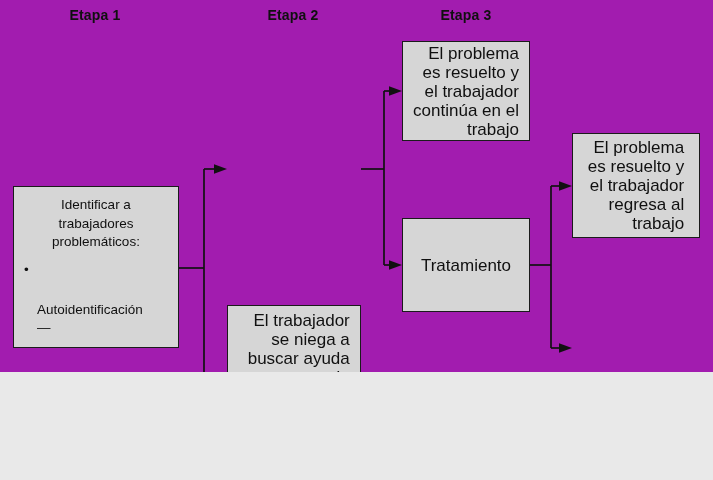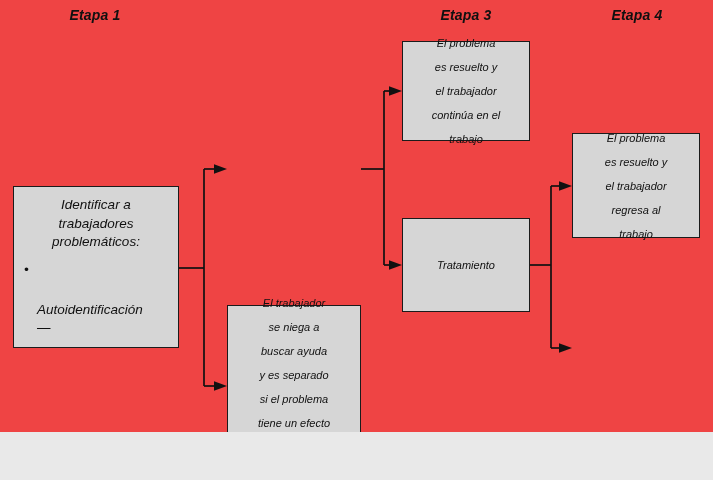--- a/index.html
+++ b/index.html
@@ -3,26 +3,25 @@
 <meta charset="utf-8">
 <style>
   html, body {
     margin: 0;
     padding: 0;
     background: #e9e9e9;
   }
   .canvas {
     position: relative;
     width: 713px;
-    height: 432px;
-    background: #ef4444;
+    height: 372px;
+    background: #a21caf;
     font-family: "Liberation Sans", sans-serif;
     color: #101010;
     overflow: hidden;
-    font-style: italic;
   }
   .connectors {
     position: absolute;
     left: 0;
     top: 0;
     pointer-events: none;
   }
   .stage-header {
     position: absolute;
     top: 7px;
@@ -36,23 +35,23 @@
     position: absolute;
     box-sizing: border-box;
     background: #d6d6d6;
     border: 1.4px solid #1b1b1b;
     display: flex;
     align-items: center;
     justify-content: center;
   }
   .node-text {
     white-space: pre-line;
-    text-align: center;
-    font-size: 11px;
-    line-height: 24px;
+    text-align: right;
+    font-size: 17px;
+    line-height: 19px;
   }
   .node-identify {
     flex-direction: column;
     align-items: stretch;
     justify-content: center;
     padding: 12px 4px;
   }
   .identify-heading {
     white-space: pre-line;
     text-align: center;
@@ -111,22 +110,22 @@
       <polygon points="227,169 214,164.3 214,173.7"></polygon>
       <polygon points="227,386 214,381.3 214,390.7"></polygon>
       <polygon points="402,91 389,86.3 389,95.7"></polygon>
       <polygon points="402,265 389,260.3 389,269.7"></polygon>
       <polygon points="572,186 559,181.3 559,190.7"></polygon>
       <polygon points="572,348 559,343.3 559,352.7"></polygon>
     </g>
   </svg>
 
   <div class="stage-header" style="left:35px">Etapa 1</div>
+  <div class="stage-header" style="left:233px">Etapa 2</div>
   <div class="stage-header" style="left:406px">Etapa 3</div>
-  <div class="stage-header" style="left:577px">Etapa 4</div>
 
   <div class="node node-identify" style="left:13px;top:186px;width:166px;height:162px">
     <div class="identify-heading">Identificar a
 trabajadores
 problemáticos:</div>
     <div class="bullet-row first">
       <span class="glyph-bullet">•</span>
       <span class="item-text">Autoidentificación</span>
     </div>
     <div class="bullet-row sub">

